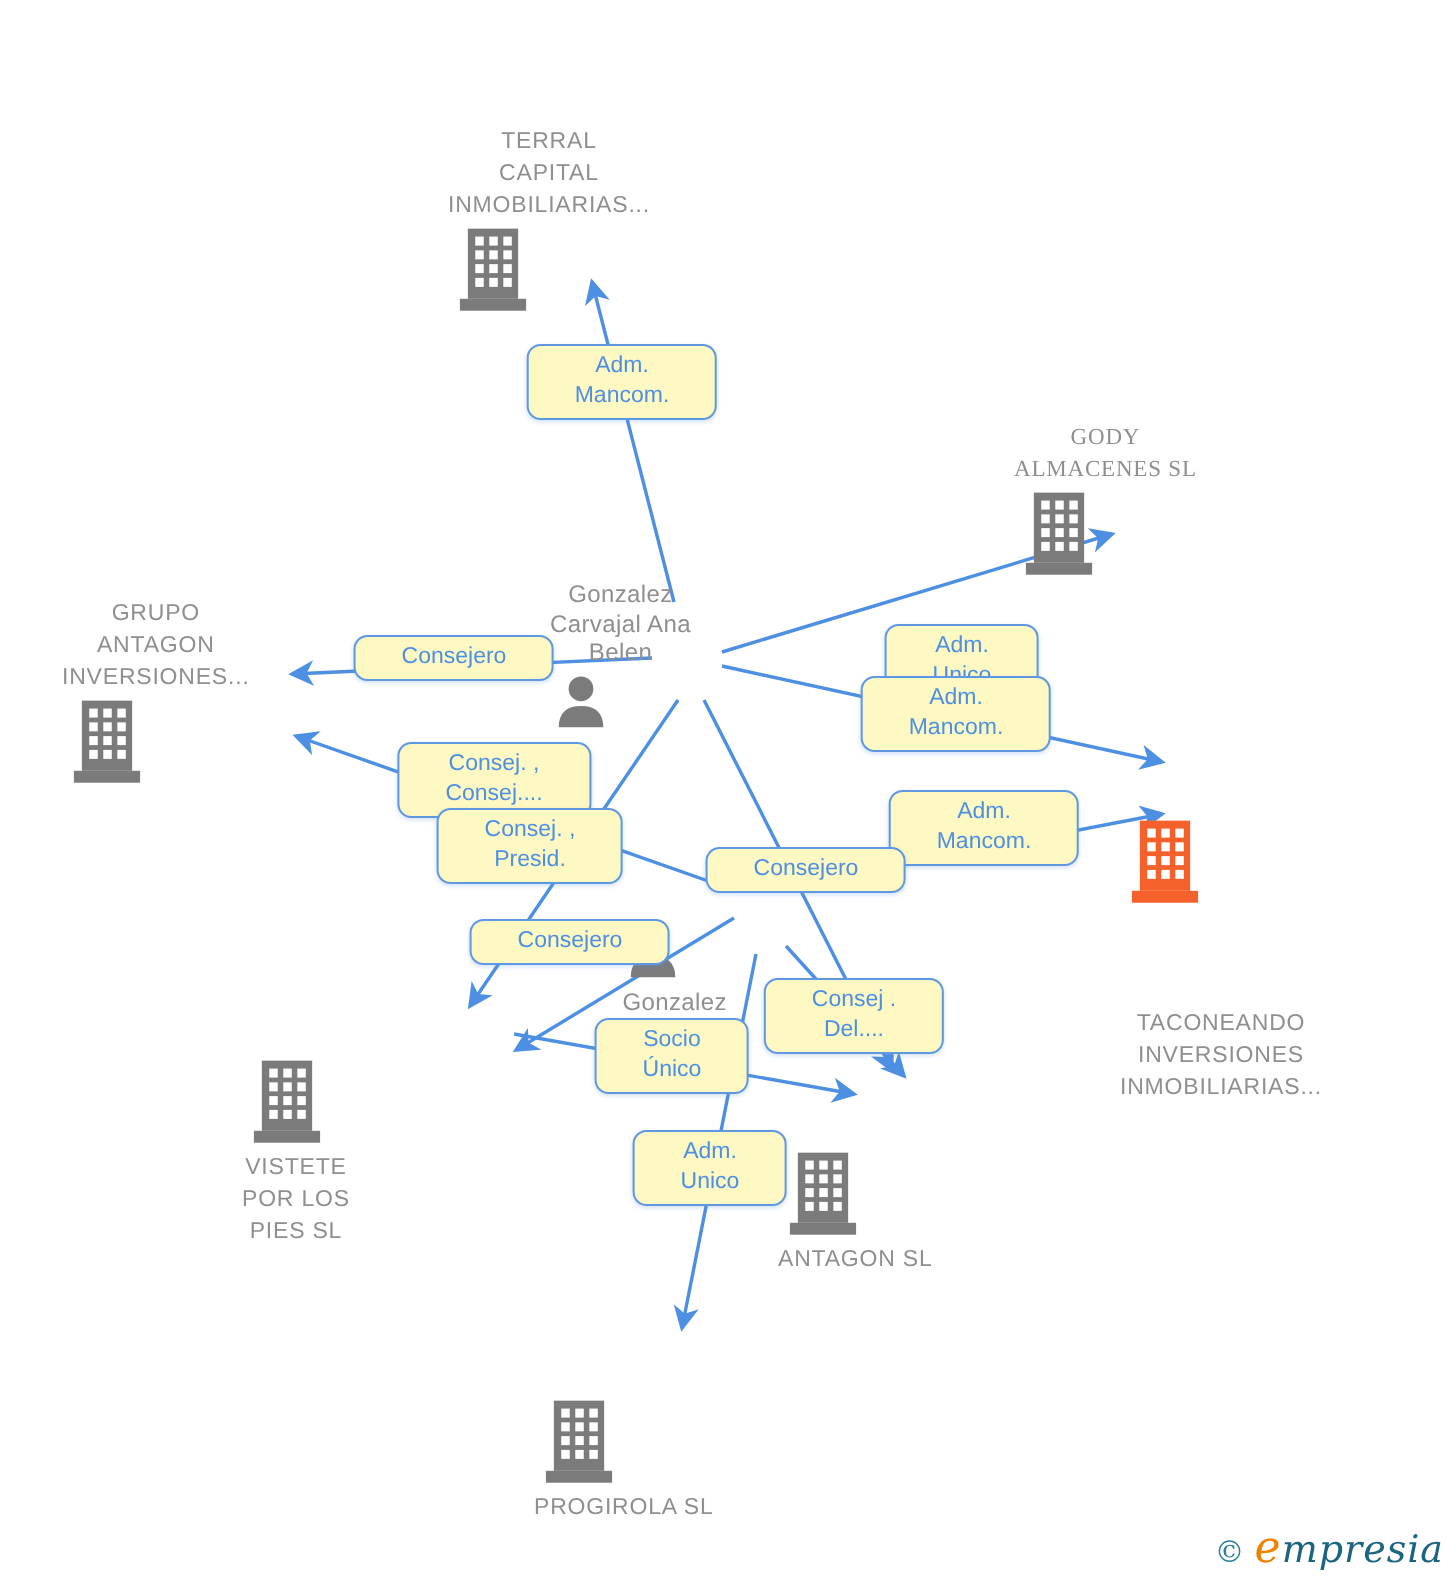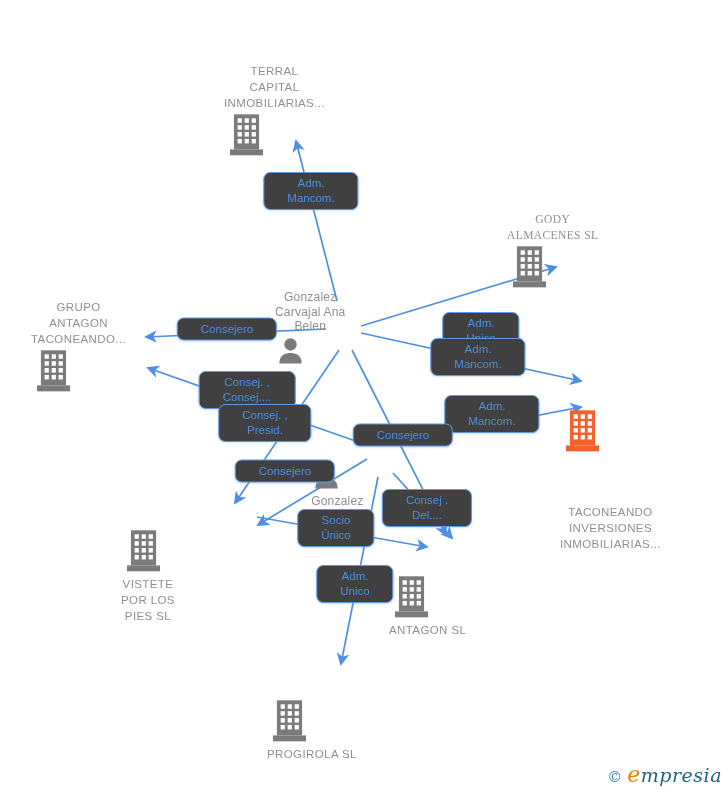--- a/index.html
+++ b/index.html
@@ -13,21 +13,21 @@
     position:absolute;width:140px;display:flex;flex-direction:column;align-items:flex-start;
     pointer-events:auto;cursor:pointer;margin-top:29px;
   }
   .node-name{
     color:#8f8f8f;font-size:11.5px;line-height:16px;text-align:center;letter-spacing:.4px;
   }
   .node-name.person{font-size:12px;letter-spacing:.2px;line-height:14.5px;}
   .node .icon{line-height:0;margin:2px 0;}
   .edge-label{
     position:absolute;transform:translate(-50%,-50%);
-    background:#404040;border:1.5px solid #6097e2;border-radius:7px;
+    background:#fef9c3;border:1.5px solid #6097e2;border-radius:7px;
     color:#4d8fe3;font-size:11.5px;line-height:15px;padding:3px 23px;
     text-align:center;white-space:nowrap;pointer-events:auto;cursor:pointer;
     box-shadow:0 1px 2px rgba(96,151,226,.28);
   }
   #watermark{
     position:absolute;right:6px;bottom:8px;display:flex;align-items:baseline;gap:5px;
     font-family:"DejaVu Serif", serif;
   }
   #watermark .copy{color:#2d7f9b;font-size:15px;}
   #watermark .brand{font-style:italic;font-size:19px;color:#1c647f;letter-spacing:.5px;margin-top:40px;}
@@ -99,21 +99,21 @@
             <rect x="20.9" y="9.2" width="3.2" height="3.4" fill="#fff"></rect>
             <rect x="20.9" y="14.4" width="3.2" height="3.4" fill="#fff"></rect>
             <rect x="20.9" y="19.6" width="3.2" height="3.4" fill="#fff"></rect>
             <rect x="4.5" y="27.5" width="25" height="4.5" fill="#7b7b7b"></rect>
           </svg></span>
       </div>
       <div class="node" style="left: 31px; top: 270px;">
         <div class="node-name">
           <div>GRUPO</div>
           <div>ANTAGON</div>
-          <div>TACONEANDO...</div>
+          <div>INVERSIONES...</div>
         </div>
         <span class="icon"><svg viewBox="0 0 34 34" width="45" height="45">
             <rect x="7.5" y="1" width="19" height="26.5" fill="#7b7b7b"></rect>
             <rect x="10.3" y="4" width="3.2" height="3.4" fill="#fff"></rect>
             <rect x="10.3" y="9.2" width="3.2" height="3.4" fill="#fff"></rect>
             <rect x="10.3" y="14.4" width="3.2" height="3.4" fill="#fff"></rect>
             <rect x="10.3" y="19.6" width="3.2" height="3.4" fill="#fff"></rect>
             <rect x="15.6" y="4" width="3.2" height="3.4" fill="#fff"></rect>
             <rect x="15.6" y="9.2" width="3.2" height="3.4" fill="#fff"></rect>
             <rect x="15.6" y="14.4" width="3.2" height="3.4" fill="#fff"></rect>

